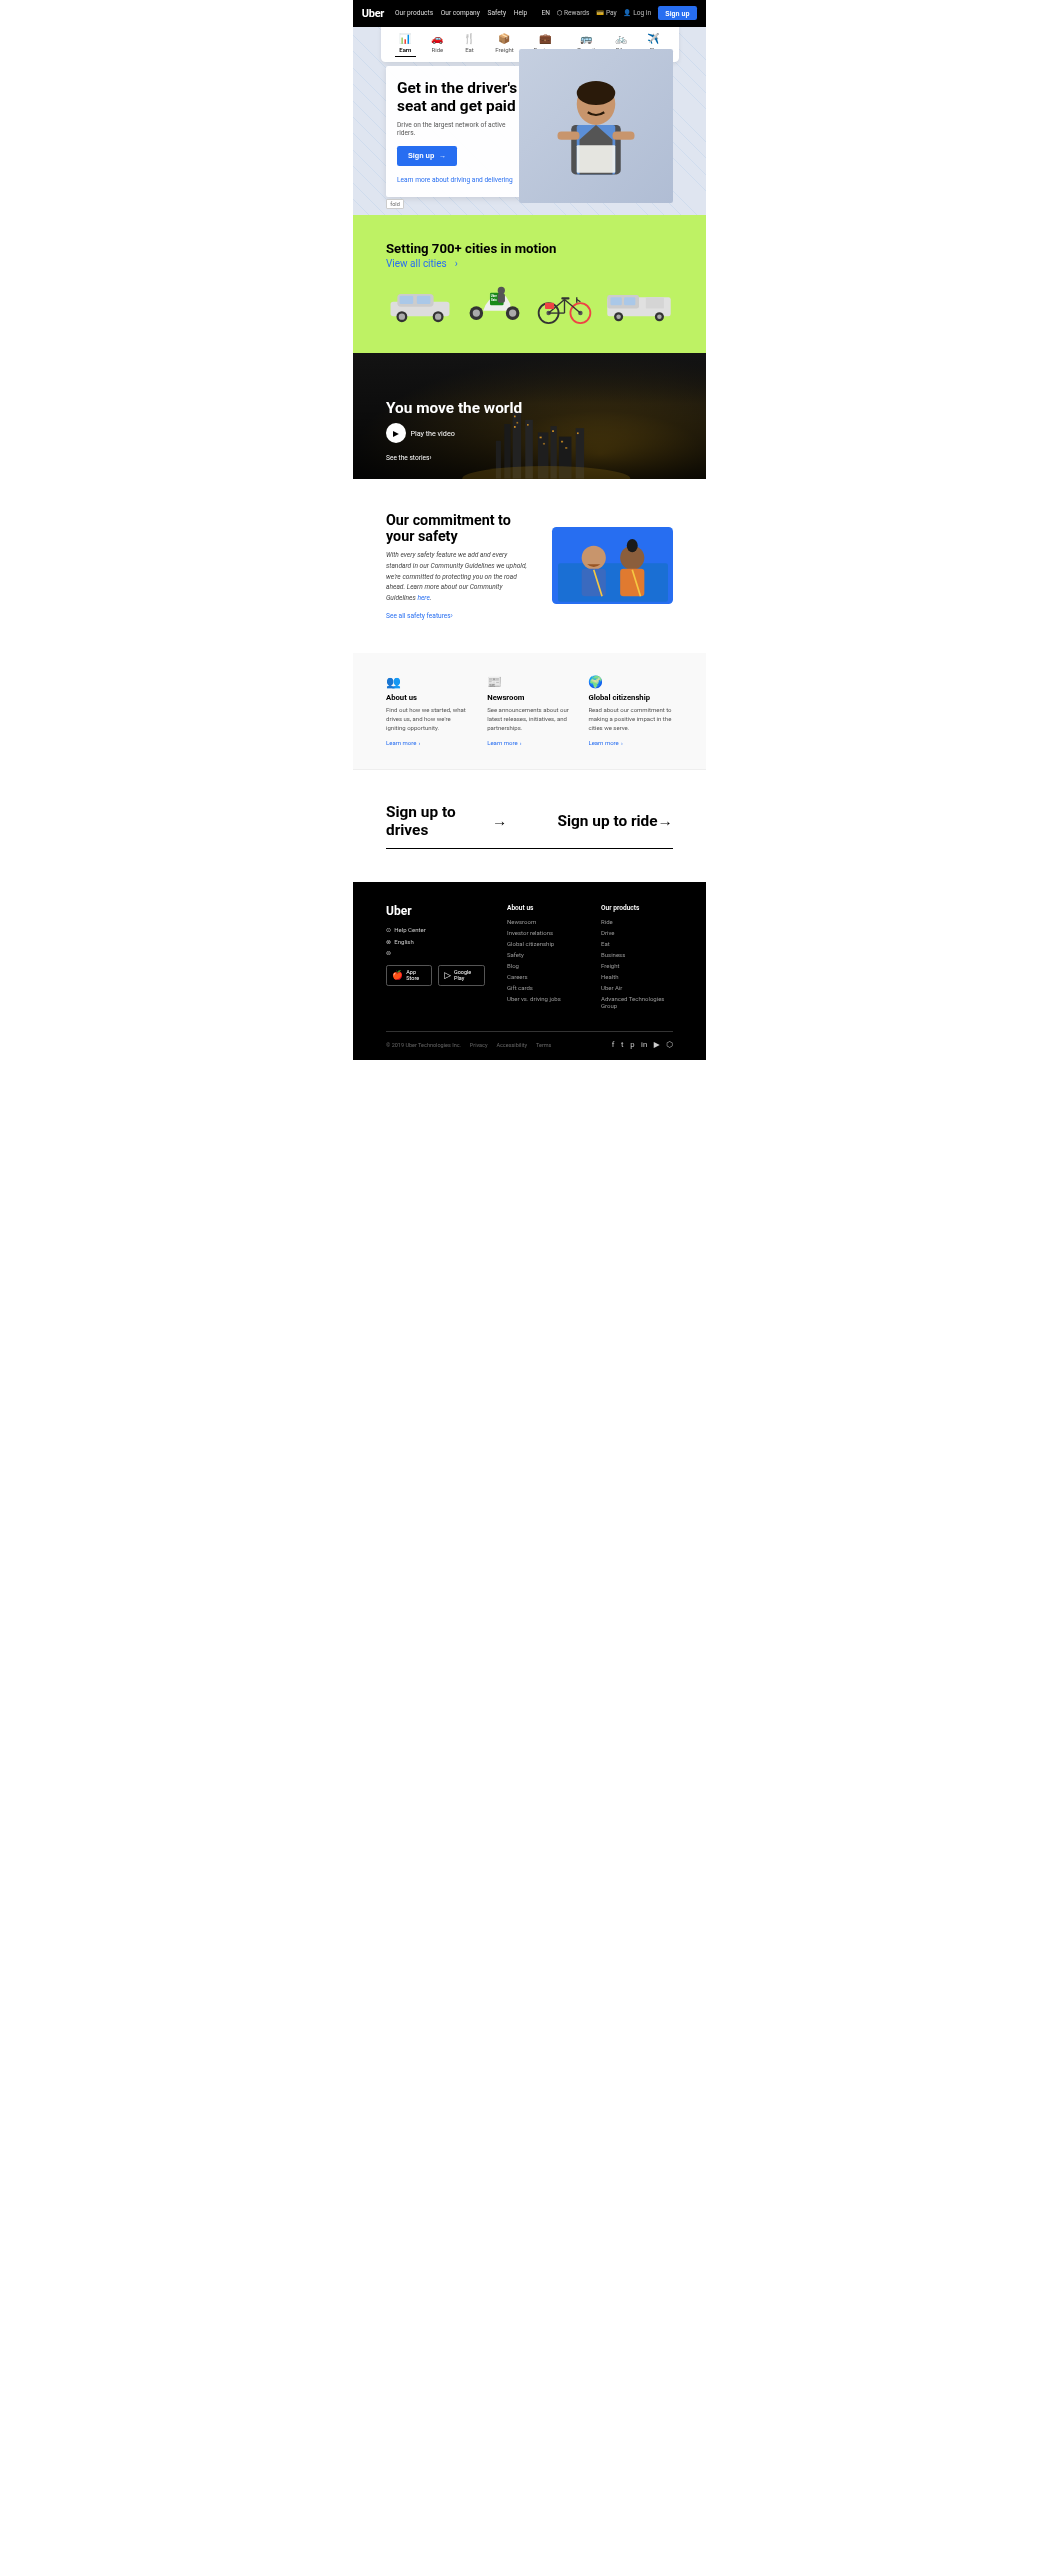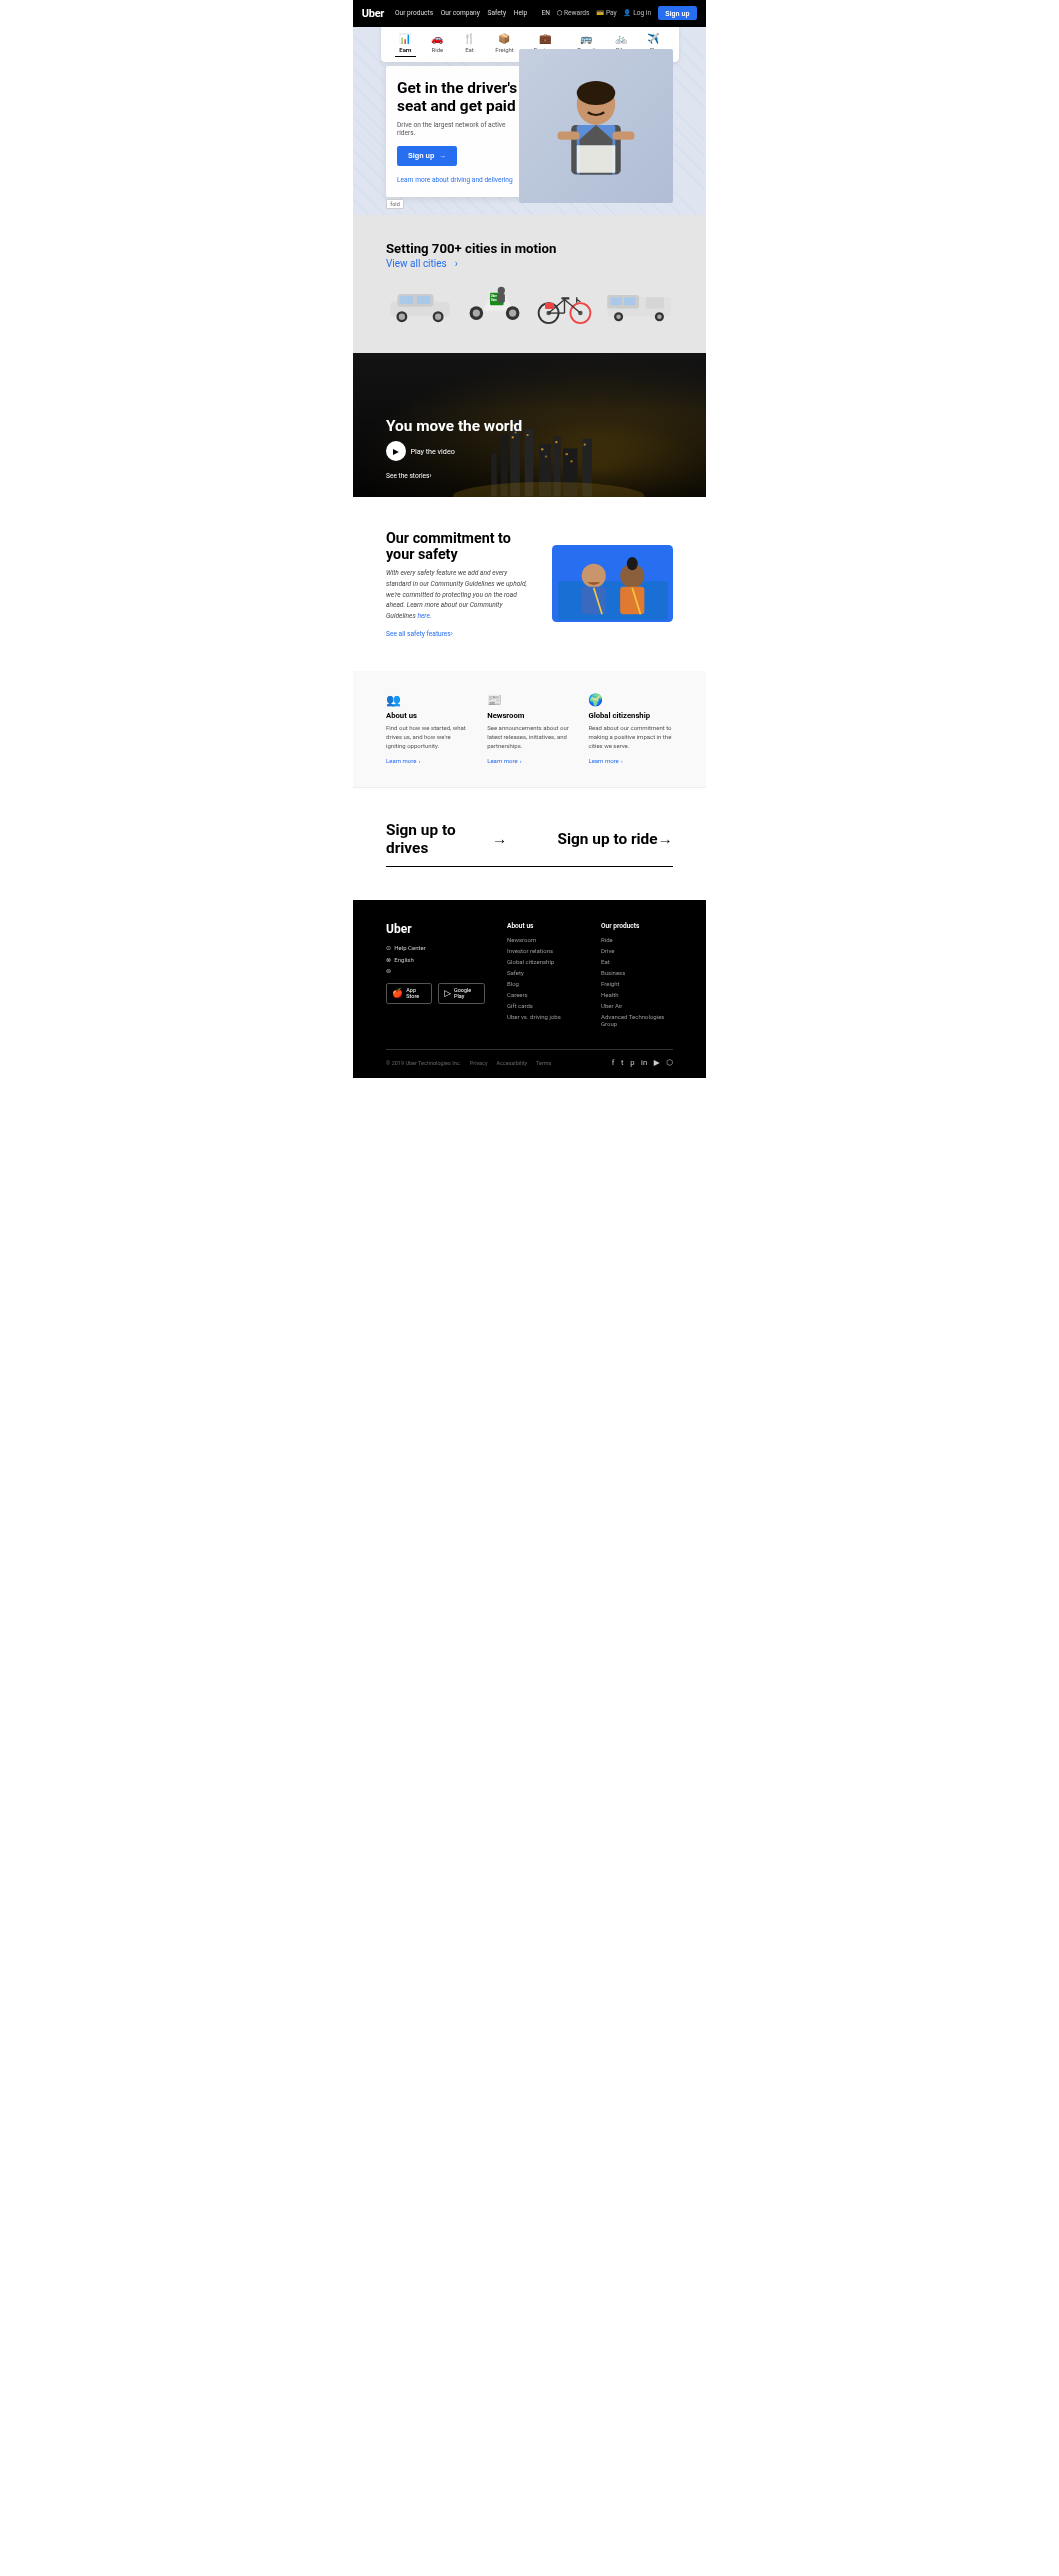--- a/index.html
+++ b/index.html
@@ -164,21 +164,21 @@
       border: 0.6px solid #ccc;
       color: #666;
       font-size: 5.5px;
       padding: 1.1px 3.3px;
       border-radius: 1.1px;
     }
 
     
     .cities-section {
       padding: 26.5px 33px;
-      background: #e5e5e5;
+      background: #bef264;
     }
     .cities-title {
       font-size: 13.2px;
       font-weight: 700;
       margin-bottom: 2.2px;
     }
     .cities-link {
       font-size: 10px;
       color: #276EF1;
       text-decoration: none;
@@ -189,21 +189,21 @@
     }
     
     .car-svg, .scooter-svg, .bike-svg, .van-svg {
       height: 44px;
     }
 
     
     .video-section {
       position: relative;
       background: #111;
-      height: 144px;
+      height: 126px;
       display: flex;
       align-items: flex-end;
       padding: 16.6px 33px;
       overflow: hidden;
     }
     .video-bg {
       position: absolute;
       inset: 0;
       background: linear-gradient(to top, rgba(0,0,0,0.8) 0%, rgba(0,0,0,0.2) 60%, rgba(20,20,20,0.7) 100%);
     }

